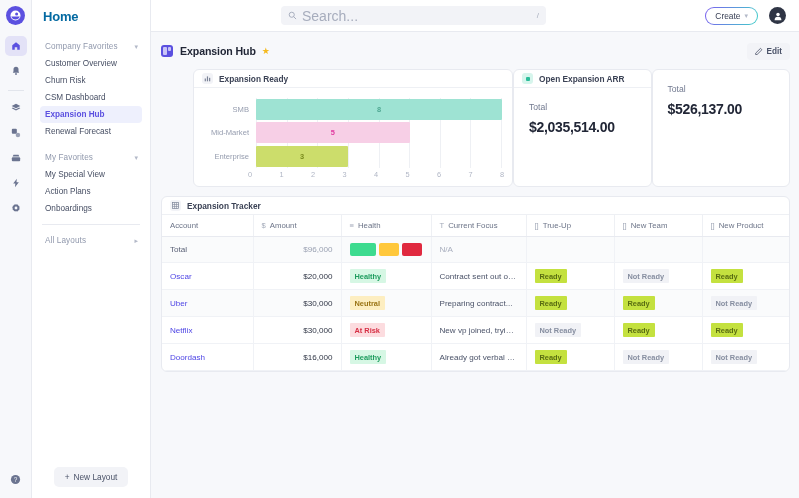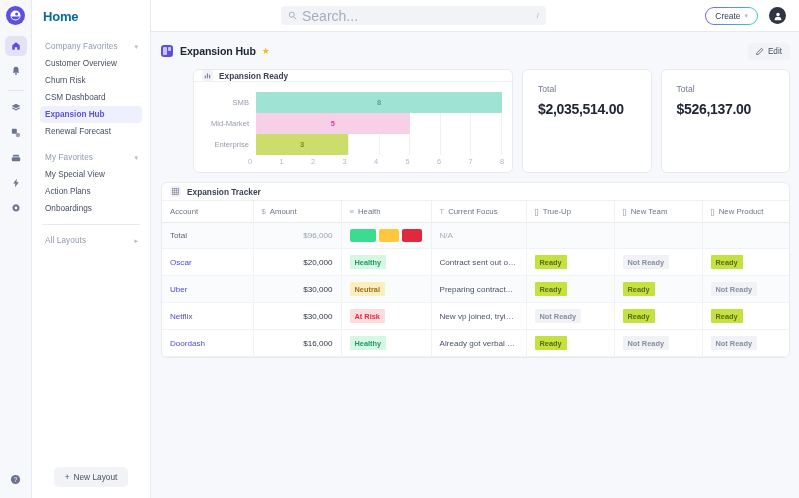--- a/index.html
+++ b/index.html
@@ -120,41 +120,41 @@
   }
   .page-icon::after {
     content:""; position:absolute; left:7px; top:2px; width:3px; height:3.5px;
     background:#c9c4f7; border-radius:1px;
   }
   .page-title { font-size: 10.6px; font-weight: 700; color: #212636; letter-spacing:-0.1px; }
   .star { color: #f5b91e; font-size: 9px; margin-left: 6px; }
   .edit-btn {
     margin-left: auto; background: #f2f3f7; border-radius: 4px;
     font-size: 8.2px; color: #4a5268; padding: 4px 8px;
-    display: flex; align-items: center; gap: 4px;
+    display: flex; align-items: center; gap: 4px; font-weight: bold;
   }
 
   .card {
     background: #fff; border: 1px solid #e8eaf0; border-radius: 6px;
     overflow: hidden;
   }
   .card-head {
     height: 18px; display: flex; align-items: center; gap: 6px;
     padding: 0 8px; border-bottom: 1px solid #eef0f4;
     font-size: 8.3px; color: #3b4255; font-weight: 600;
   }
   .card-ico {
     width: 11px; height: 11px; border-radius: 3px; background: #f2f3f7;
     display: flex; align-items: center; justify-content: center; flex:0 0 11px;
   }
   .dot-ico { width: 11px; height: 11px; border-radius: 3px; background:#d6f5ec;
     display:flex; align-items:center; justify-content:center; flex:0 0 11px; }
   .dot-ico i { width:4px; height:4px; background:#2bbd9a; border-radius:1px; display:block; }
 
-  .row-1 { display: flex; gap: 9px; height: 104px; padding-left: 32px; }
+  .row-1 { display: flex; gap: 0; height: 118px; padding-left: 32px; }
   .chart-card { width: 320px; flex: 0 0 320px; display:flex; flex-direction:column; }
   .kpi-card { flex: 1; display:flex; flex-direction:column; }
   .kpi-body { padding: 14px 15px 0; }
   .kpi-label { font-size: 8.6px; color: #727a90; margin-bottom: 7px; }
   .kpi-value { font-size: 14px; font-weight: 700; color: #212636; letter-spacing: -0.3px; }
 
   
   .chart-body { flex:1; padding: 8px 10px 4px 6px; position: relative; }
   .chart-grid { display: flex; height: 100%; }
   .y-labels {
@@ -414,20 +414,26 @@
                 <span class="x-tick" style="left: 50%;">4</span>
                 <span class="x-tick" style="left: 62.5%;">5</span>
                 <span class="x-tick" style="left: 75%;">6</span>
                 <span class="x-tick" style="left: 87.5%;">7</span>
                 <span class="x-tick" style="left: 100%;">8</span>
               </div>
           </div>
         </div>
 
         <div class="card kpi-card">
+          <div class="card-head">
+            <span class="dot-ico">
+                <i></i>
+              </span>
+            <span>Open Expansion ARR</span>
+          </div>
           <div class="kpi-body">
             <div class="kpi-label">Total</div>
             <div class="kpi-value">$2,035,514.00</div>
           </div>
         </div>
 
         <div class="card kpi-card">
           <div class="kpi-body">
             <div class="kpi-label">Total</div>
             <div class="kpi-value">$526,137.00</div>

